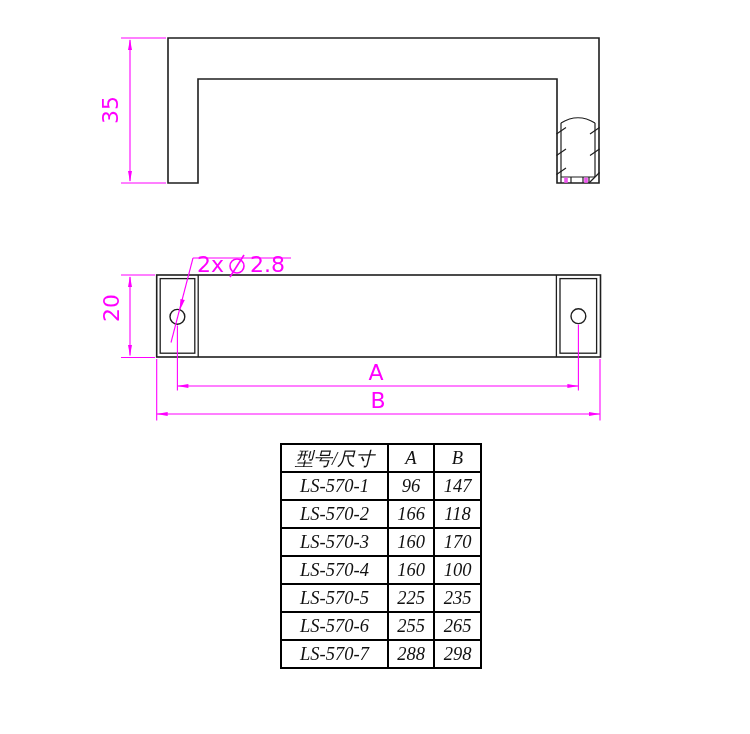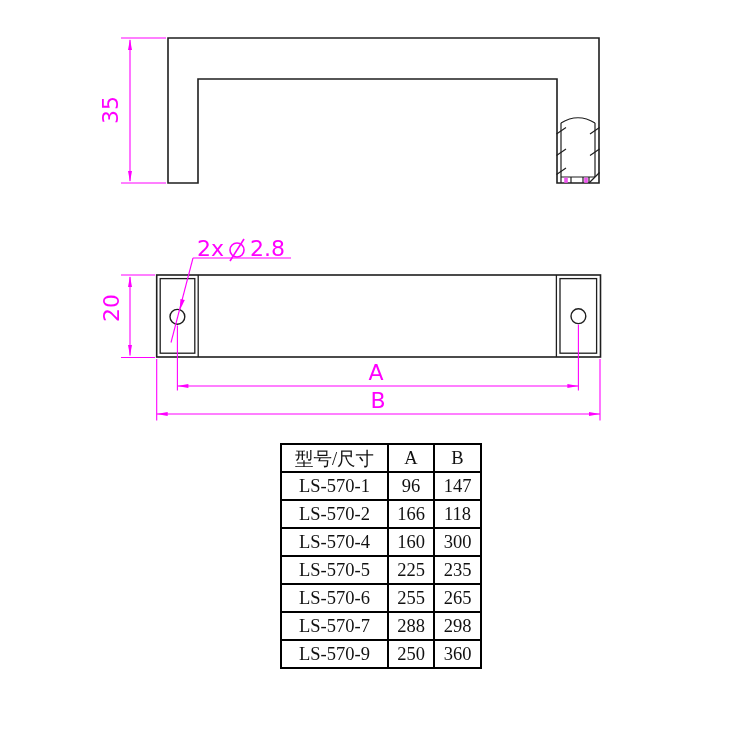--- a/index.html
+++ b/index.html
@@ -3,25 +3,25 @@
 <meta charset="utf-8">
 <style>
   html,body{margin:0;padding:0;background:#fff;}
   .canvas{position:relative;width:750px;height:734px;background:#ffffff;overflow:hidden;
           font-family:"DejaVu Sans", sans-serif;}
   .drawing-svg{position:absolute;left:0;top:0;}
   .dim-label{position:absolute;color:#ff00ff;font-size:22px;line-height:1;
              font-family:"DejaVu Sans", sans-serif;transform:translate(-50%,-50%);
              white-space:nowrap;}
   .dim-label.vert{transform:translate(-50%,-50%) rotate(-90deg);}
-  .hole-label{position:absolute;left:197px;top:236px;display:flex;align-items:center;
+  .hole-label{position:absolute;left:197px;top:252px;display:flex;align-items:center;
               gap:3px;color:#ff00ff;font-size:22px;line-height:1;}
   .spec-table{position:absolute;left:280px;top:443px;border-collapse:collapse;
               table-layout:fixed;font-family:"Liberation Serif","DejaVu Serif",serif;
-              font-size:18.5px;color:#111;}
+              font-size:18.5px;color:#111;font-style:italic;}
   .spec-table td,.spec-table th{border:2px solid #000;height:26px;padding:0;
               text-align:center;vertical-align:middle;font-weight:normal;}
 </style>
 </head>
 <body>
 
 <div class="canvas">
 
   <svg class="drawing-svg" width="750" height="734" viewBox="0 0 750 734">
 
@@ -127,40 +127,40 @@
       <td>LS-570-1</td>
       <td>96</td>
       <td>147</td>
     </tr>
     <tr>
       <td>LS-570-2</td>
       <td>166</td>
       <td>118</td>
     </tr>
     <tr>
+      <td>LS-570-3</td>
+      <td>160</td>
+      <td>170</td>
+    </tr>
+    <tr>
       <td>LS-570-4</td>
       <td>160</td>
-      <td>300</td>
+      <td>100</td>
     </tr>
     <tr>
       <td>LS-570-5</td>
       <td>225</td>
       <td>235</td>
     </tr>
     <tr>
       <td>LS-570-6</td>
       <td>255</td>
       <td>265</td>
     </tr>
     <tr>
       <td>LS-570-7</td>
       <td>288</td>
       <td>298</td>
     </tr>
-    <tr>
-      <td>LS-570-9</td>
-      <td>250</td>
-      <td>360</td>
-    </tr>
   </tbody>
     </table>
 
 </div>
 
 </body></html>

